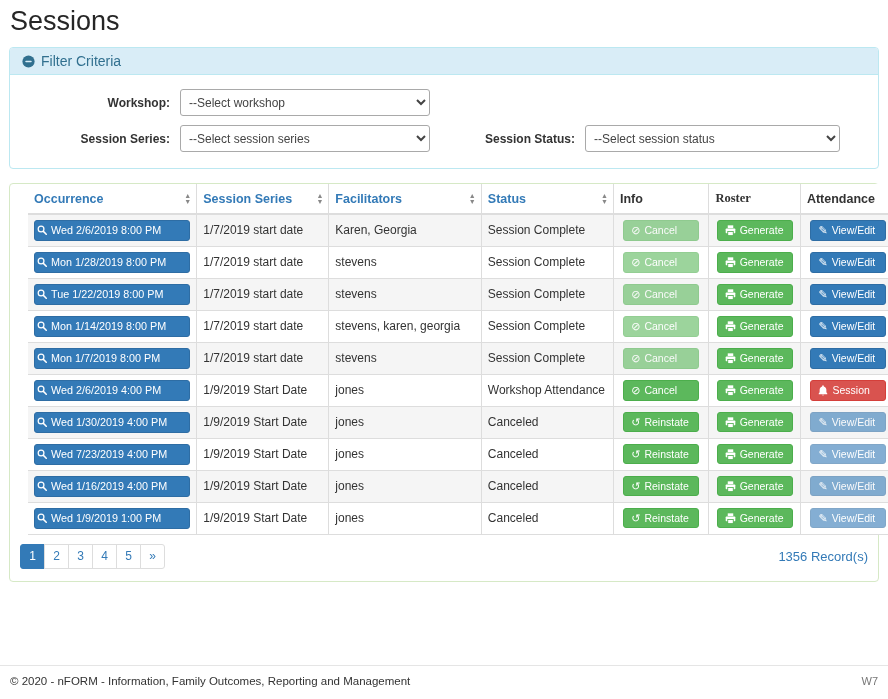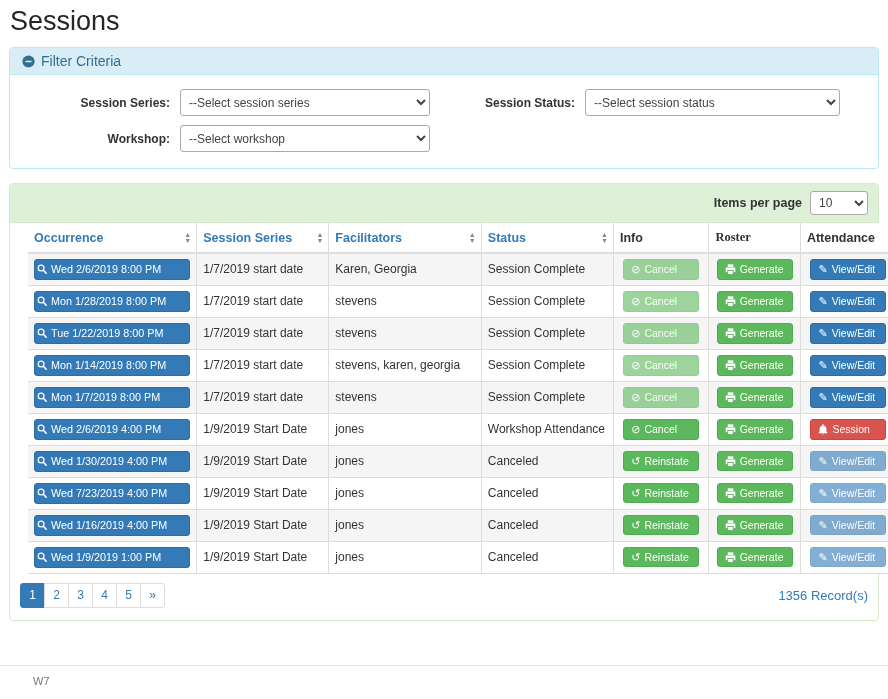--- a/index.html
+++ b/index.html
@@ -132,45 +132,39 @@
     <span class="btn-icon">
         <svg width="13" height="13" viewBox="0 0 16 16">
           <circle cx="8" cy="8" r="7.5" fill="#31708f"></circle>
           <rect x="4" y="7" width="8" height="2" rx="1" fill="#d9edf7"></rect>
         </svg>
       </span>
     <span>Filter Criteria</span>
   </div>
   <div class="filter-body">
     <div class="filter-row">
+      <label class="f-label">Workshop:</label>
+      <select class="f-select">
+        <option>--Select workshop</option>
+      </select>
+    </div>
+    <div class="filter-row">
       <label class="f-label">Session Series:</label>
       <select class="f-select">
         <option>--Select session series</option>
       </select>
       <label class="f-label f-label2">Session Status:</label>
       <select class="f-select2">
         <option>--Select session status</option>
       </select>
     </div>
-    <div class="filter-row">
-      <label class="f-label">Workshop:</label>
-      <select class="f-select">
-        <option>--Select workshop</option>
-      </select>
-    </div>
   </div>
 </div>
 
 <div class="panel table-panel">
-  <div class="table-toolbar">
-    <span>Items per page</span>
-    <select class="ipp-select">
-      <option>10</option>
-    </select>
-  </div>
   <table class="sessions">
     <thead>
       <tr>
           <th class="sortable"><span>Occurrence</span><span class="sort-icon">
               <span>▲</span>
               <span>▼</span>
             </span></th>
           <th class="sortable"><span>Session Series</span><span class="sort-icon">
               <span>▲</span>
               <span>▼</span>
@@ -561,14 +555,15 @@
         <button class="page-btn">3</button>
         <button class="page-btn">4</button>
         <button class="page-btn">5</button>
         <button class="page-btn">»</button>
       </div>
     <span class="record-count">1356 Record(s)</span>
   </div>
 </div>
 
 <div class="site-footer">
+  <span>© 2020 - nFORM - Information, Family Outcomes, Reporting and Management</span>
   <span class="footer-right">W7</span>
 </div>
 
 </body></html>

